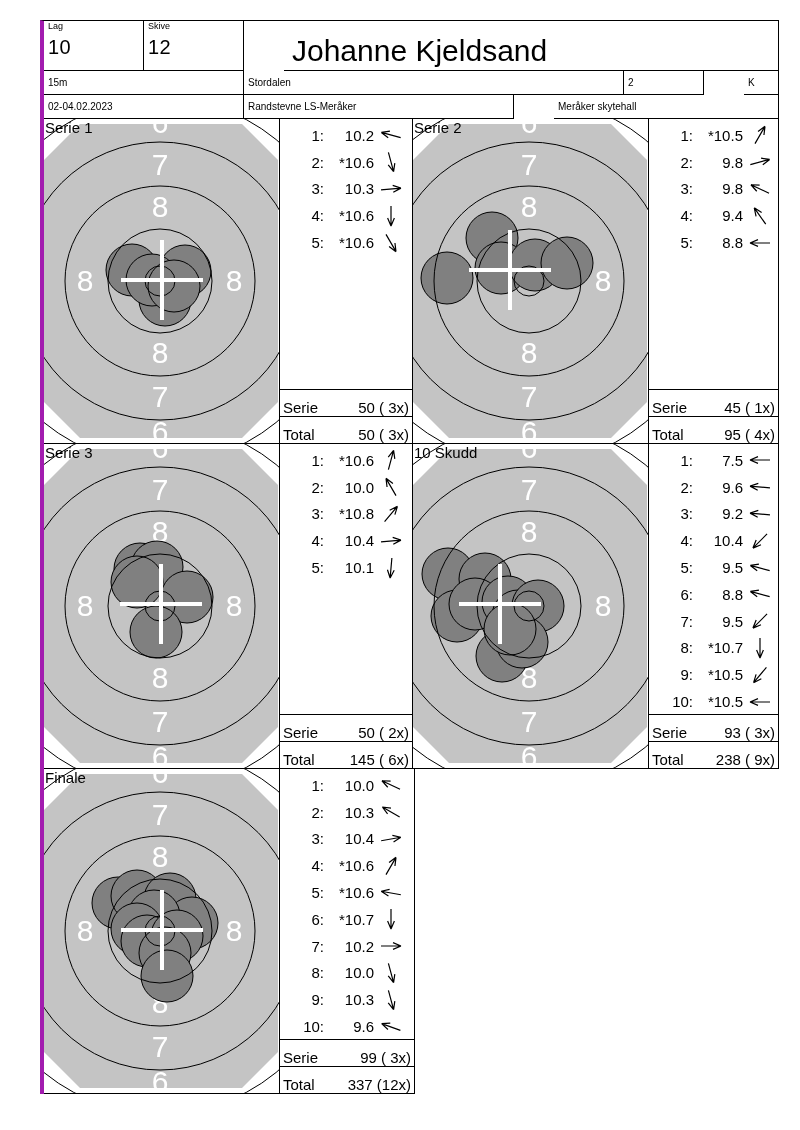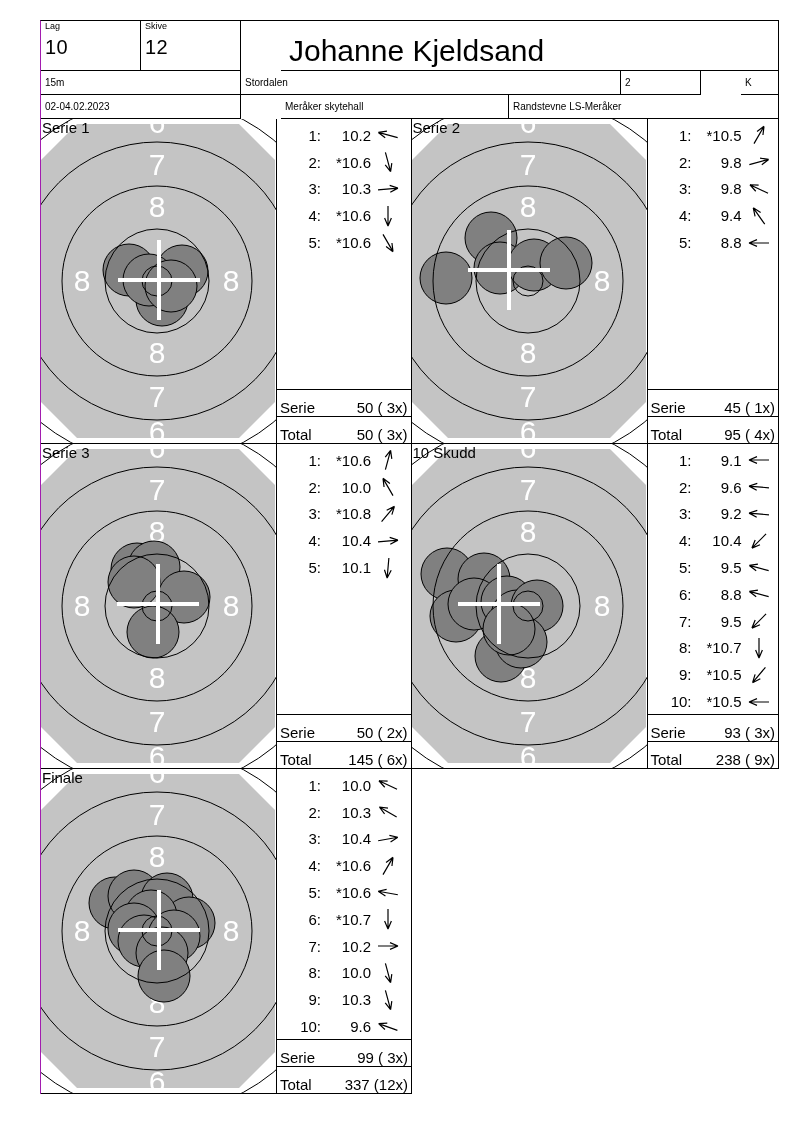--- a/index.html
+++ b/index.html
@@ -1,20 +1,20 @@
 <!DOCTYPE html>
 <html><head>
 <meta charset="utf-8">
 <style>
   * { margin:0; padding:0; box-sizing:border-box; }
   body { background:#fff; font-family:"Liberation Sans", sans-serif; color:#000; }
   .sheet { position:relative; width:800px; height:1130px; background:#fff; overflow:hidden; }
 
   .tbl { position:absolute; left:40px; top:20px; width:739px;
-         border-left:1px solid #a21caf; border-top:1px solid #000; }
+         border-left:4px solid #a21caf; border-top:1px solid #000; }
   .row { display:flex; }
   .cell { border-right:1px solid #000; border-bottom:1px solid #000; position:relative; background:#fff; }
 
   
   .h1 { height:50px; }
   .h1 .cell { padding-left:4px; }
   .tiny-label { font-size:9px; line-height:11px; display:block; }
   .big-val { font-size:20px; line-height:30px; letter-spacing:0.5px; }
   .name-cell { display:flex; align-items:flex-end; }
   .name { font-size:30px; line-height:38px; padding-left:4px; }
@@ -68,22 +68,22 @@
 
     <div class="row h2">
       <div class="cell w200">15m</div>
       <div class="cell w380">Stordalen</div>
       <div class="cell w80">2</div>
       <div class="cell flex1">K</div>
     </div>
 
     <div class="row h3">
       <div class="cell w200">02-04.02.2023</div>
+      <div class="cell w270">Randstevne LS-Meråker</div>
       <div class="cell flex1">Meråker skytehall</div>
-      <div class="cell w270">Randstevne LS-Meråker</div>
     </div>
 
     <div class="row prow">
       <div class="panelA">
         <div class="cell target-cell">
           <svg class="target-svg" width="236" height="324">
               <polygon points="36,5 198,5 234,41 234,283 198,319 36,319 0,283 0,41" fill="#c4c4c4"></polygon>
               <text x="116" y="3" fill="#ffffff" font-size="30" text-anchor="middle" dominant-baseline="central" font-family="Liberation Sans, sans-serif">6</text>
               <text x="116" y="45" fill="#ffffff" font-size="30" text-anchor="middle" dominant-baseline="central" font-family="Liberation Sans, sans-serif">7</text>
               <text x="116" y="87" fill="#ffffff" font-size="30" text-anchor="middle" dominant-baseline="central" font-family="Liberation Sans, sans-serif">8</text>
@@ -367,21 +367,21 @@
               <circle cx="116" cy="162" r="183" fill="none" stroke="#000000" stroke-width="1"></circle>
               <line x1="46" y1="160" x2="128" y2="160" stroke="#ffffff" stroke-width="4"></line>
               <line x1="87" y1="120" x2="87" y2="200" stroke="#ffffff" stroke-width="4"></line>
             </svg>
           <div class="ptitle">10 Skudd</div>
         </div>
         <div class="cell list-cell">
           <div class="shots">
               <div class="shot-row">
                 <span class="sn">1:</span>
-                <span class="sv">9.1</span>
+                <span class="sv">7.5</span>
                 <span class="sa">
                   <svg width="24" height="24" viewBox="0 0 24 24" style="transform: rotate(180deg);">
                     <path d="M2 12 L22 12 M22 12 L14 8.6 M22 12 L14 15.4" stroke="#000" stroke-width="1.2" fill="none"></path>
                   </svg>
                 </span>
               </div>
               <div class="shot-row">
                 <span class="sn">2:</span>
                 <span class="sv">9.6</span>
                 <span class="sa">

